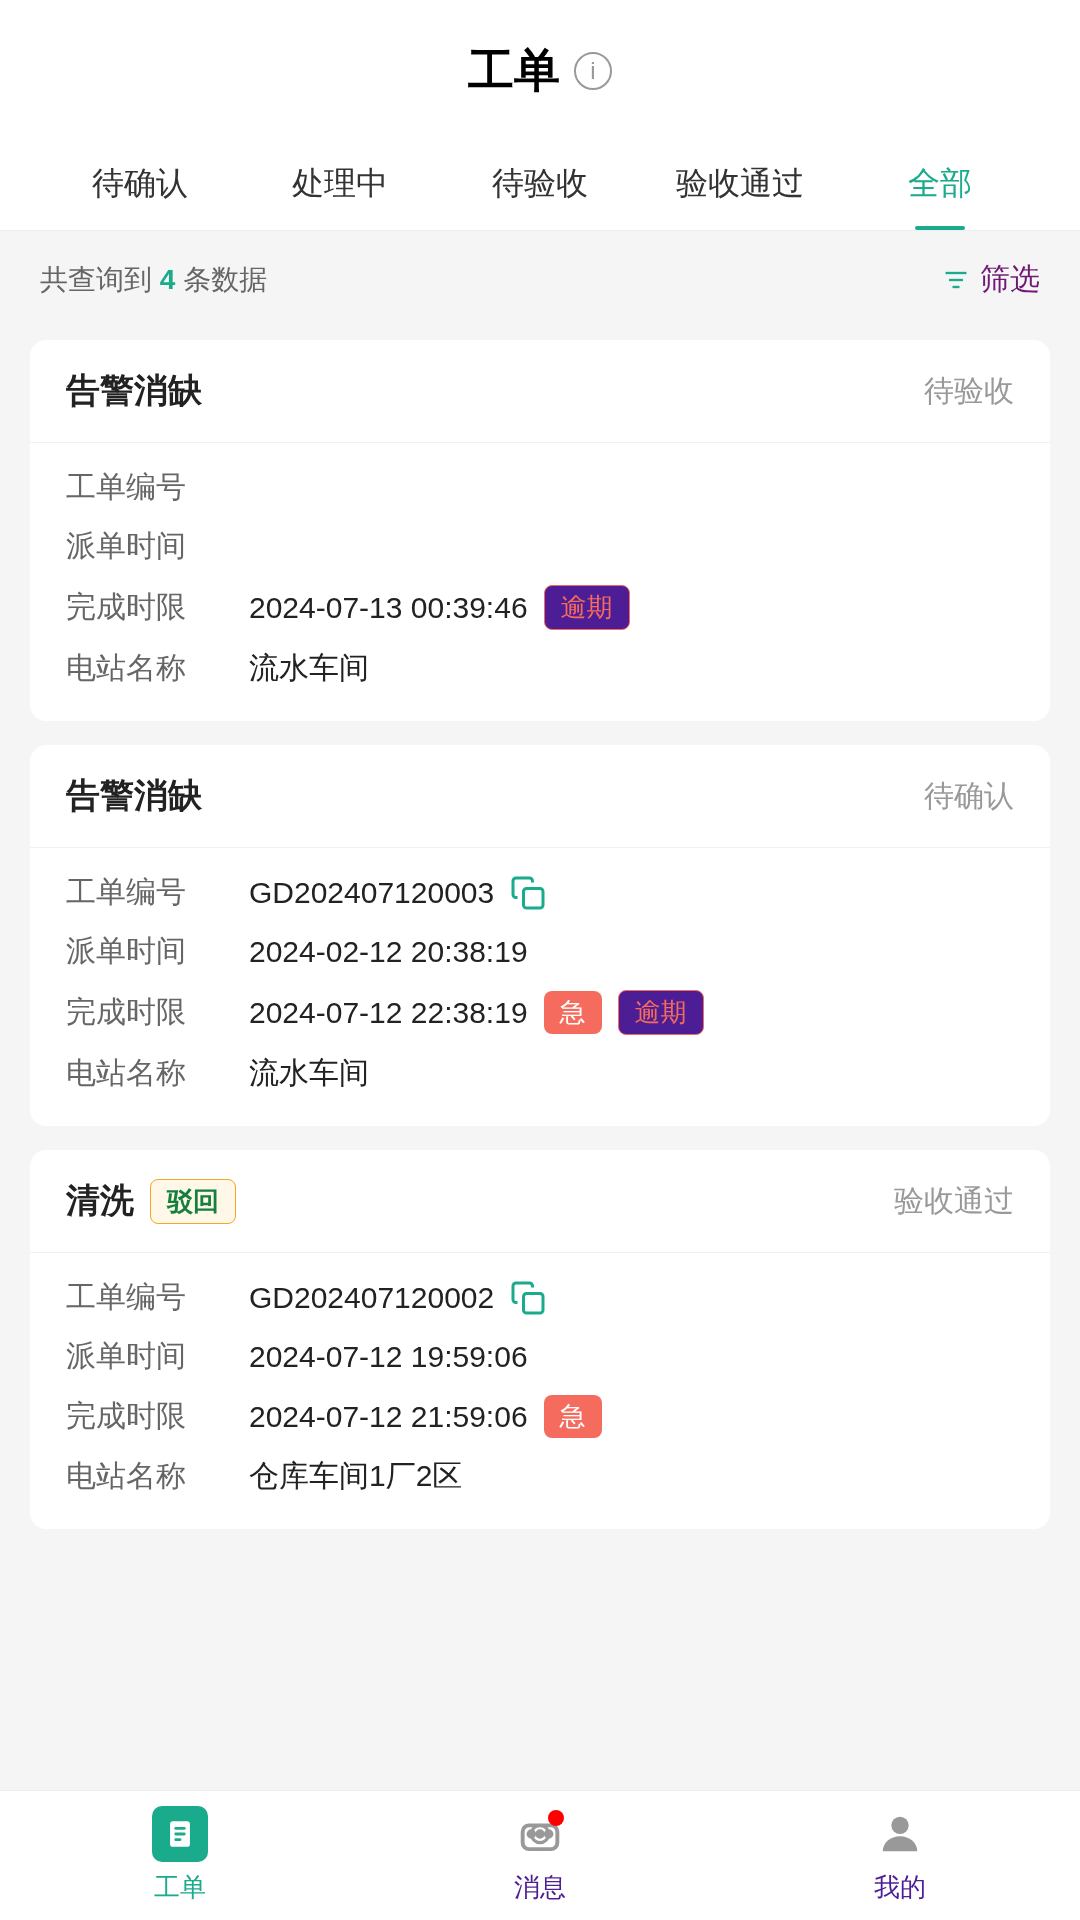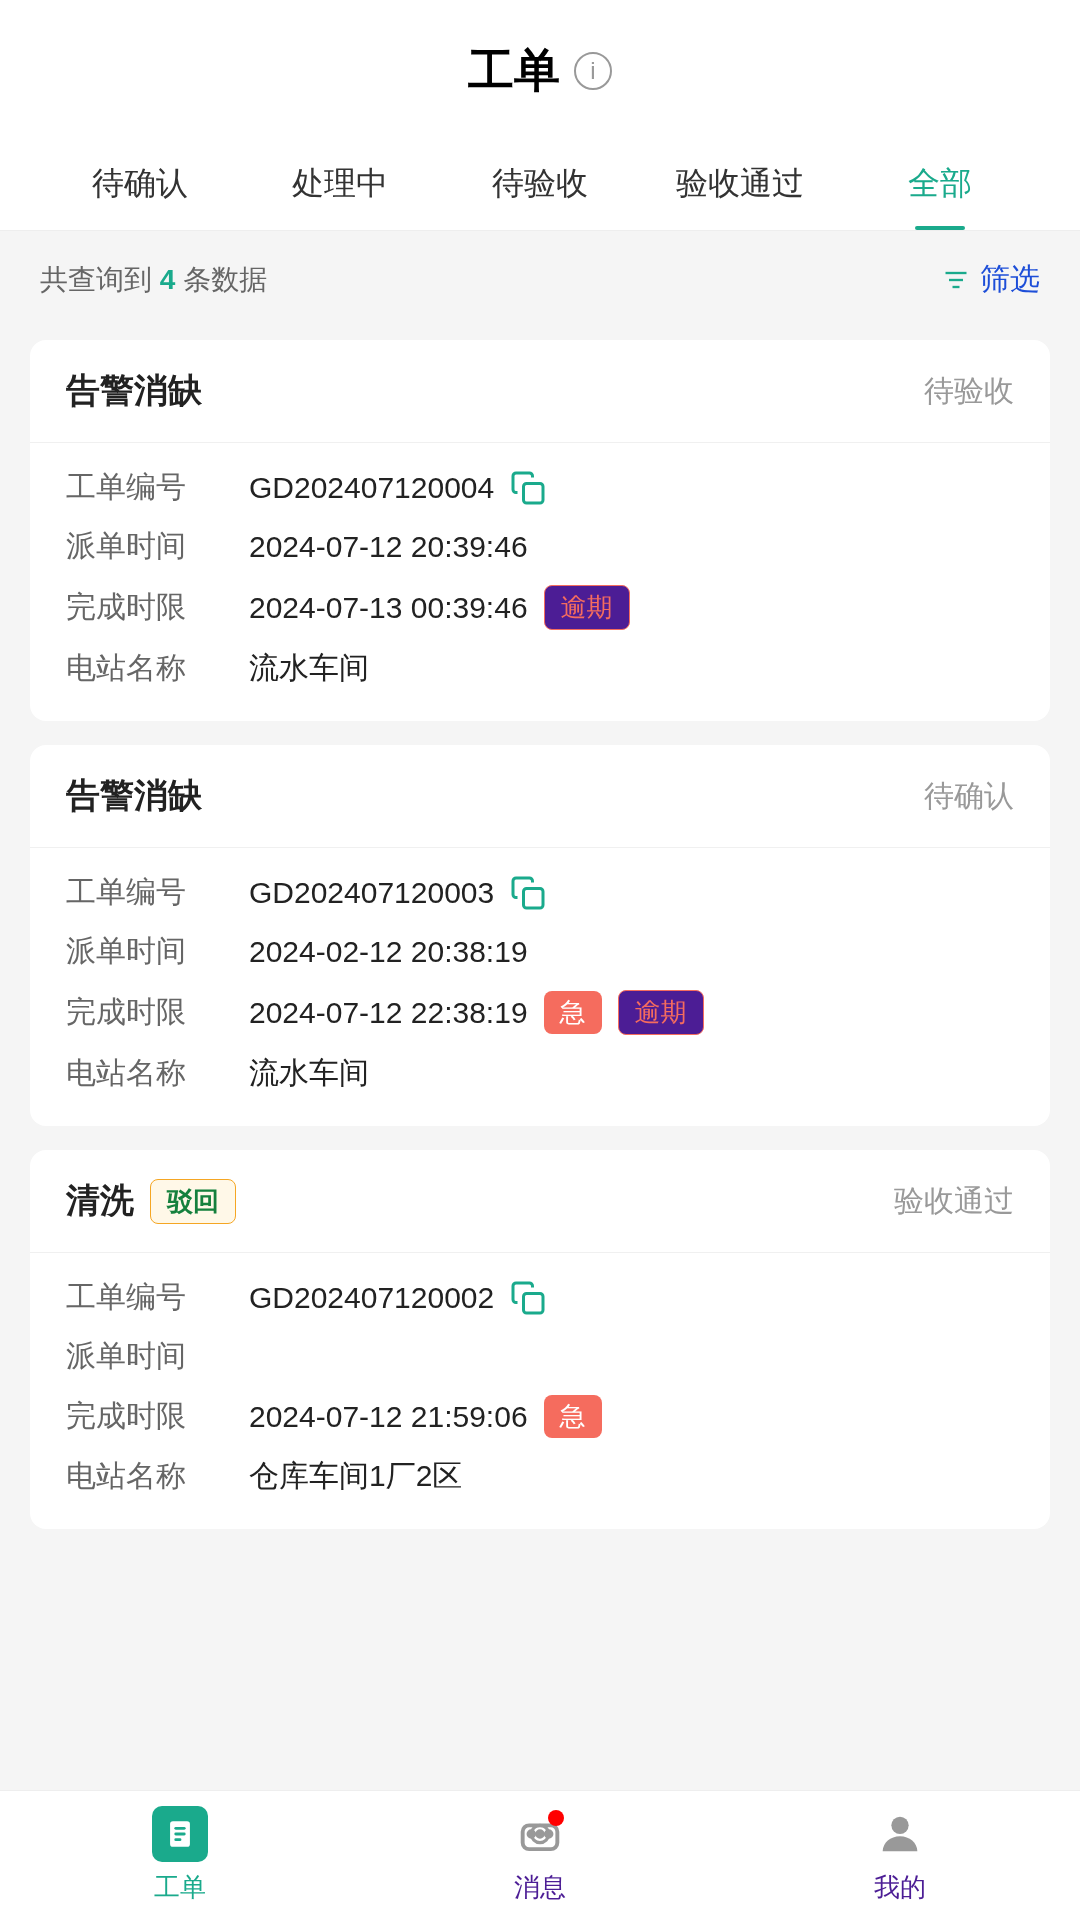--- a/index.html
+++ b/index.html
@@ -80,21 +80,21 @@
       color: #666;
     }
     .summary-count {
       color: #1aaa8c;
       font-weight: bold;
     }
     .filter-btn {
       display: flex;
       align-items: center;
       gap: 8px;
-      color: #1d4ed8;
+      color: #701a75;
       font-size: 30px;
       cursor: pointer;
     }
     .filter-icon {
       width: 32px;
       height: 28px;
     }
     .card {
       background: #fff;
       border-radius: 16px;
@@ -282,31 +282,23 @@
 <div class="content-area">
 
   <div class="card">
     <div class="card-header">
       <span class="card-type">告警消缺</span>
       <span class="card-status">待验收</span>
     </div>
     <div class="card-body">
       <div class="card-row">
         <span class="row-label">工单编号</span>
-        <span class="row-value">
-          <span>GD202407120004</span>
-          <svg class="copy-icon" viewBox="0 0 24 24" fill="none" stroke="#1aaa8c" stroke-width="2">
-            <rect x="9" y="9" width="13" height="13" rx="2"></rect>
-            <path d="M5 15H4a2 2 0 01-2-2V4a2 2 0 012-2h9a2 2 0 012 2v1"></path>
-          </svg>
-        </span>
       </div>
       <div class="card-row">
         <span class="row-label">派单时间</span>
-        <span class="row-value">2024-07-12 20:39:46</span>
       </div>
       <div class="card-row">
         <span class="row-label">完成时限</span>
         <span class="row-value">
           <span>2024-07-13 00:39:46</span>
           <span class="badge badge-overdue">逾期</span>
         </span>
       </div>
       <div class="card-row">
         <span class="row-label">电站名称</span>
@@ -364,20 +356,21 @@
         <span class="row-value">
           <span>GD202407120002</span>
           <svg class="copy-icon" viewBox="0 0 24 24" fill="none" stroke="#1aaa8c" stroke-width="2">
             <rect x="9" y="9" width="13" height="13" rx="2"></rect>
             <path d="M5 15H4a2 2 0 01-2-2V4a2 2 0 012-2h9a2 2 0 012 2v1"></path>
           </svg>
         </span>
       </div>
       <div class="card-row">
         <span class="row-label">派单时间</span>
+        <span class="row-value">2024-07-12 19:59:06</span>
       </div>
       <div class="card-row">
         <span class="row-label">完成时限</span>
         <span class="row-value">
           <span>2024-07-12 21:59:06</span>
           <span class="badge badge-urgent">急</span>
         </span>
       </div>
       <div class="card-row">
         <span class="row-label">电站名称</span>

